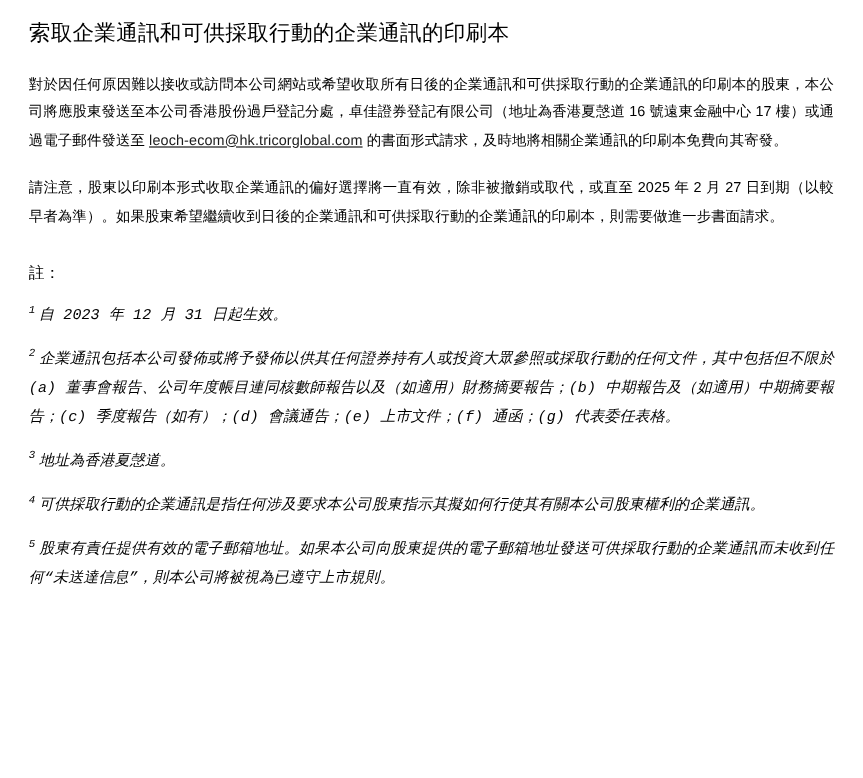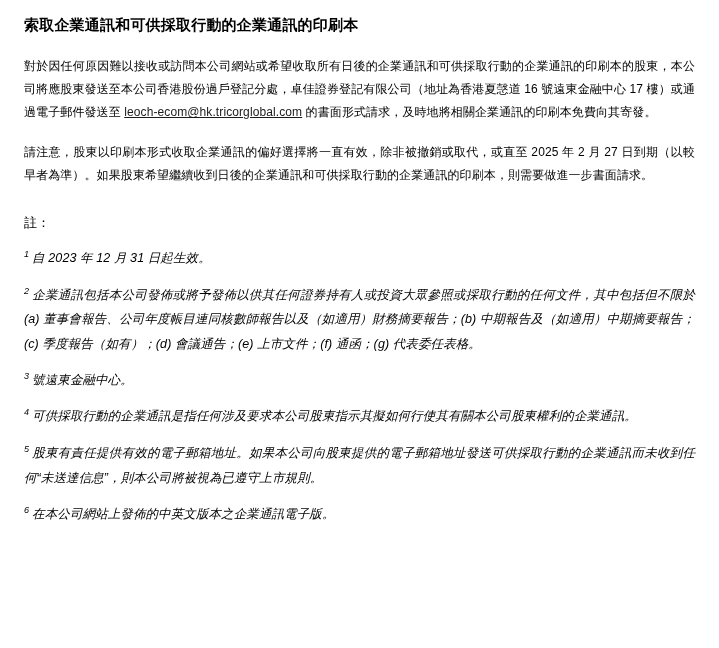--- a/index.html
+++ b/index.html
@@ -16,22 +16,22 @@
   }
   .page {
     position: relative;
     width: 719px;
     height: 648px;
     box-sizing: border-box;
     padding: 10px 24px 0 24px;
   }
   .doc-title {
     font-family: "Liberation Sans", sans-serif;
-    font-weight: bold;
-    font-size: 15px;
+    font-weight: normal;
+    font-size: 18px;
     line-height: 1.5;
     margin: 4px 0 18px 0;
     letter-spacing: 0.2px;
   }
   .para {
     font-family: "Liberation Sans", sans-serif;
     font-size: 12px;
     line-height: 1.95;
     margin: 0 0 16px 0;
     text-align: justify;
@@ -44,21 +44,21 @@
     color: #1a1a1a;
     text-decoration: underline;
   }
   .notes-head {
     font-family: "Liberation Sans", sans-serif;
     font-size: 13px;
     line-height: 1.9;
     margin: 12px 0 10px 0;
   }
   .note {
-    font-family: Liberation Sans, sans-serif;
+    font-family: Liberation Mono, monospace;
     font-style: italic;
     font-size: 12.5px;
     line-height: 1.95;
     margin: 0 0 12px 0;
     text-align: justify;
     padding-left: 0;
     letter-spacing: 0.1px;
   }
   .note .sup {
     font-size: 9px;
@@ -80,21 +80,20 @@
   <p class="para"><span>對於因任何原因難以接收或訪問本公司網站或希望收取所有日後的企業通訊和可供採取行動的企業通訊的印刷本的股東，本公司將應股東發送至本公司香港股份過戶登記分處，卓佳證券登記有限公司（地址為香港夏愨道 16 號遠東金融中心 17 樓）或通過電子郵件發送至 </span><a class="link" href="#">leoch-ecom@hk.tricorglobal.com</a><span> 的書面形式請求，及時地將相關企業通訊的印刷本免費向其寄發。</span></p>
 
   <p class="para second">請注意，股東以印刷本形式收取企業通訊的偏好選擇將一直有效，除非被撤銷或取代，或直至 2025 年 2 月 27 日到期（以較早者為準）。如果股東希望繼續收到日後的企業通訊和可供採取行動的企業通訊的印刷本，則需要做進一步書面請求。</p>
 
   <p class="notes-head">註：</p>
 
   <p class="note"><span class="sup">1</span><span class="note-body">自 2023 年 12 月 31 日起生效。</span></p>
 
   <p class="note"><span class="sup">2</span><span class="note-body">企業通訊包括本公司發佈或將予發佈以供其任何證券持有人或投資大眾參照或採取行動的任何文件，其中包括但不限於 (a) 董事會報告、公司年度帳目連同核數師報告以及（如適用）財務摘要報告；(b) 中期報告及（如適用）中期摘要報告；(c) 季度報告（如有）；(d) 會議通告；(e) 上市文件；(f) 通函；(g) 代表委任表格。</span></p>
 
-  <p class="note"><span class="sup">3</span><span class="note-body">號遠東金融中心。</span></p>
+  <p class="note"><span class="sup">3</span><span class="note-body">地址為香港夏愨道。</span></p>
 
   <p class="note"><span class="sup">4</span><span class="note-body">可供採取行動的企業通訊是指任何涉及要求本公司股東指示其擬如何行使其有關本公司股東權利的企業通訊。</span></p>
 
   <p class="note"><span class="sup">5</span><span class="note-body">股東有責任提供有效的電子郵箱地址。如果本公司向股東提供的電子郵箱地址發送可供採取行動的企業通訊而未收到任何“未送達信息”，則本公司將被視為已遵守上市規則。</span></p>
 
-  <p class="note"><span class="sup">6</span><span class="note-body">在本公司網站上發佈的中英文版本之企業通訊電子版。</span></p>
 
 </div>
 
 </body></html>

